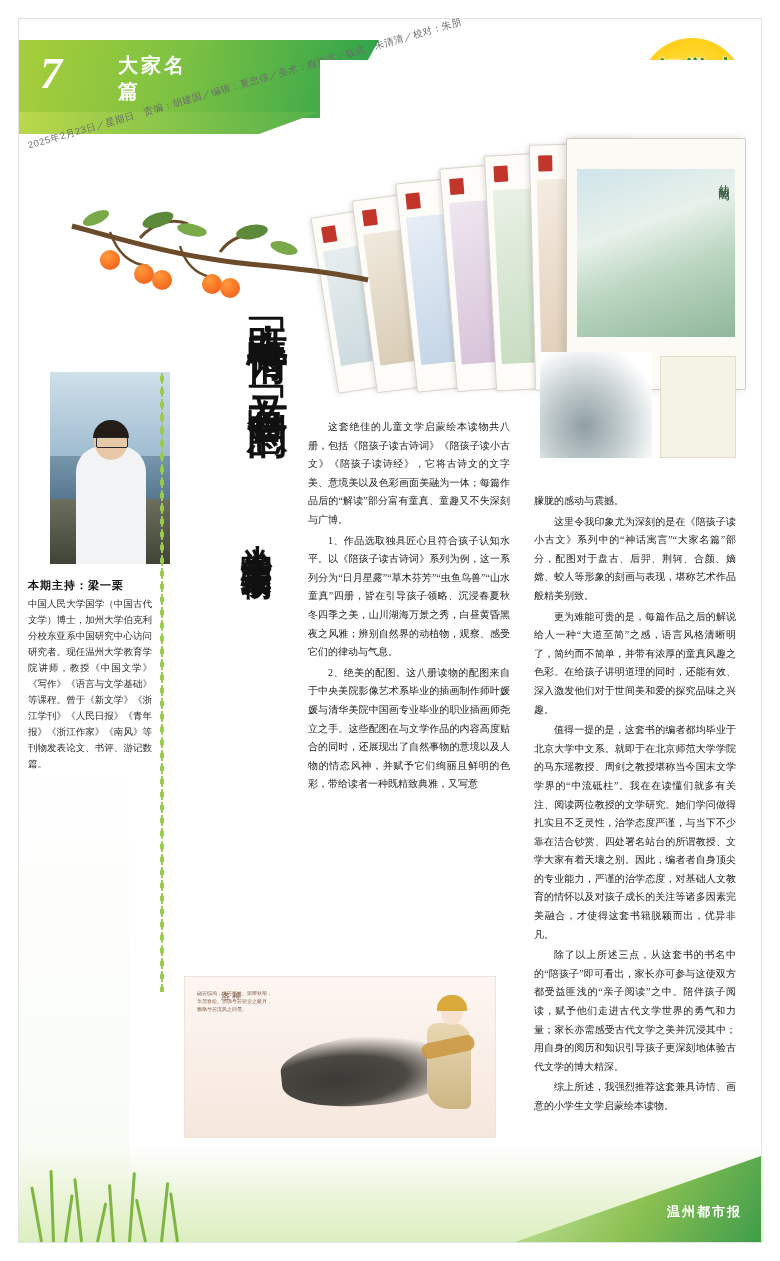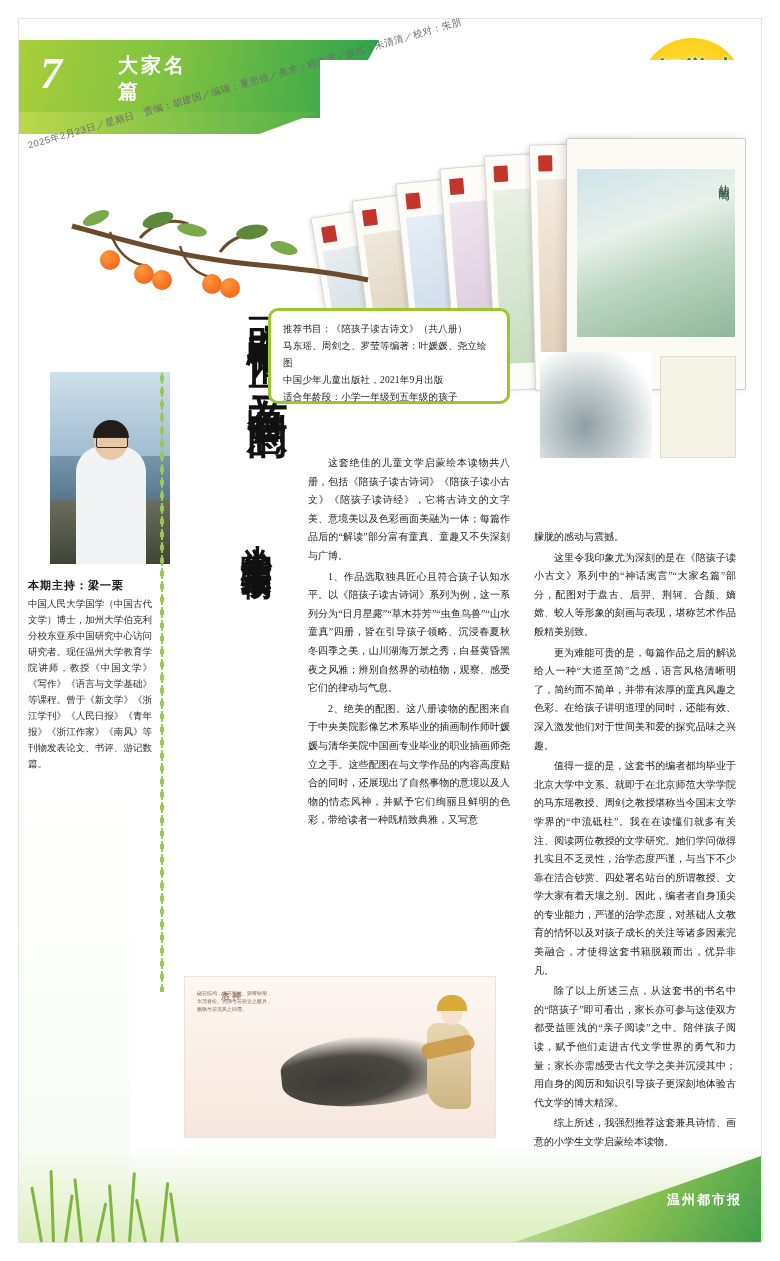--- a/index.html
+++ b/index.html
@@ -308,21 +308,20 @@
 
   
   .col {
     position: absolute;
     font-family: "Liberation Serif", serif;
     font-size: 10px;
     line-height: 18.6px;
     color: #1a1a1a;
     text-align: justify;
     text-justify: inter-ideograph;
-    margin-top: 36px;
   }
   .col p { margin: 0 0 2px 0; text-indent: 20px; }
   .col-mid { left: 308px; top: 418px; width: 202px; }
   .col-right { left: 534px; top: 492px; width: 202px; }
 
   
   .fairy {
     position: absolute;
     left: 184px; top: 976px;
     width: 310px; height: 160px;
@@ -379,21 +378,21 @@
   .blade {
     position: absolute;
     bottom: 19px;
     width: 3px;
     background: #7fb541;
     border-radius: 3px 3px 0 0;
     transform-origin: bottom center;
   }
   .paper-name {
     position: absolute;
-    right: 38px; bottom: 52px;
+    right: 38px; bottom: 40px;
     font-size: 13px;
     font-weight: bold;
     color: #ffffff;
     letter-spacing: 2px;
     font-family: "Liberation Serif", serif;
     margin-top: 8px;
   }
 </style>
 </head>
 <body>
@@ -493,26 +492,20 @@
       <div class="p-hair"></div>
     <div class="p-glass"></div>
   </div>
   <div class="host-label">本期主持：梁一栗</div>
   <div class="host-bio">中国人民大学国学（中国古代文学）博士，加州大学伯克利分校东亚系中国研究中心访问研究者。现任温州大学教育学院讲师，教授《中国文学》《写作》《语言与文学基础》等课程。曾于《新文学》《浙江学刊》《人民日报》《青年报》《浙江作家》《南风》等刊物发表论文、书评、游记数篇。</div>
   <div class="dots"></div>
 
   <div class="headline">既有「诗情」，又有「画意」的</div>
   <div class="headline2">小学生文学启蒙读物</div>
 
-  <div class="rec-box">
-    <div class="rec-line">推荐书目：《陪孩子读古诗文》（共八册）</div>
-    <div class="rec-line">马东瑶、周剑之、罗莹等编著：叶媛媛、尧立绘图</div>
-    <div class="rec-line">中国少年儿童出版社，2021年9月出版</div>
-    <div class="rec-line">适合年龄段：小学一年级到五年级的孩子</div>
-  </div>
 
   <div class="col col-mid">
     <p>这套绝佳的儿童文学启蒙绘本读物共八册，包括《陪孩子读古诗词》《陪孩子读小古文》《陪孩子读诗经》，它将古诗文的文字美、意境美以及色彩画面美融为一体；每篇作品后的“解读”部分富有童真、童趣又不失深刻与广博。</p>
     <p>1、作品选取独具匠心且符合孩子认知水平。以《陪孩子读古诗词》系列为例，这一系列分为“日月星露”“草木芬芳”“虫鱼鸟兽”“山水童真”四册，皆在引导孩子领略、沉浸春夏秋冬四季之美，山川湖海万景之秀，白昼黄昏黑夜之风雅；辨别自然界的动植物，观察、感受它们的律动与气息。</p>
     <p>2、绝美的配图。这八册读物的配图来自于中央美院影像艺术系毕业的插画制作师叶媛媛与清华美院中国画专业毕业的职业插画师尧立之手。这些配图在与文学作品的内容高度贴合的同时，还展现出了自然事物的意境以及人物的情态风神，并赋予它们绚丽且鲜明的色彩，带给读者一种既精致典雅，又写意</p>
   </div>
 
   <div class="col col-right">
     <p style="text-indent:0">朦胧的感动与震撼。</p>
     <p>这里令我印象尤为深刻的是在《陪孩子读小古文》系列中的“神话寓言”“大家名篇”部分，配图对于盘古、后羿、荆轲、合颜、嫡嫦、蛟人等形象的刻画与表现，堪称艺术作品般精美别致。</p>

